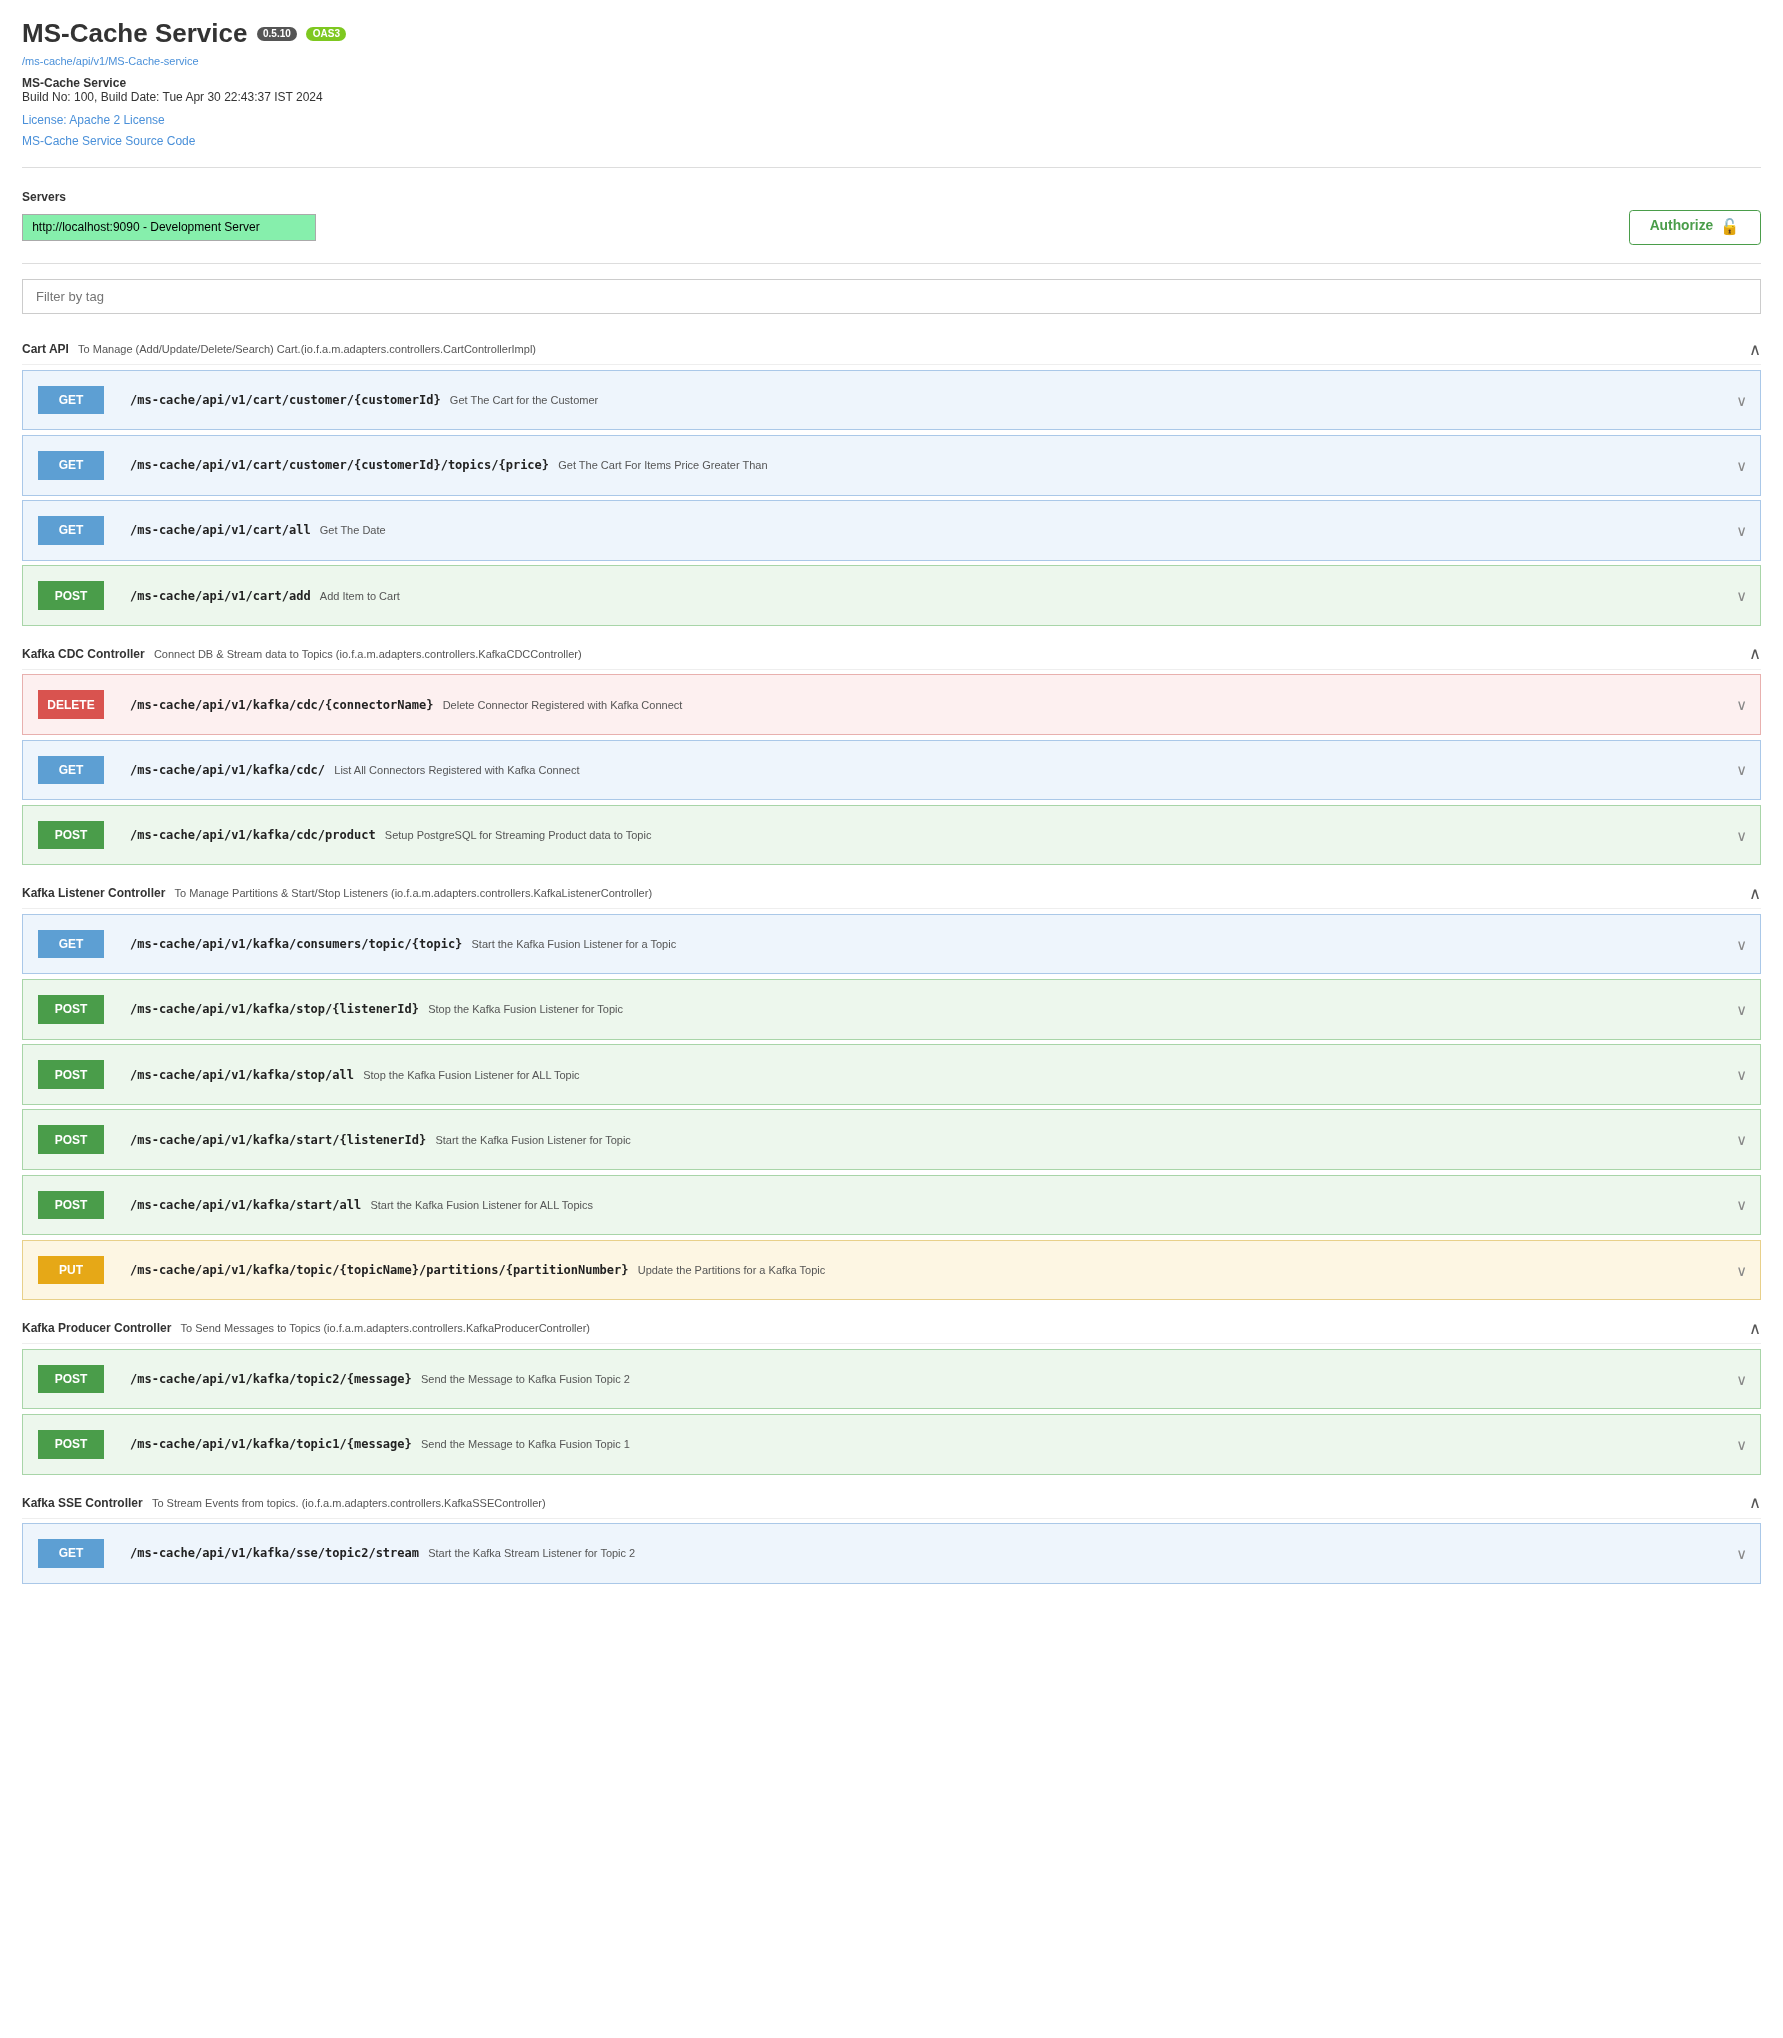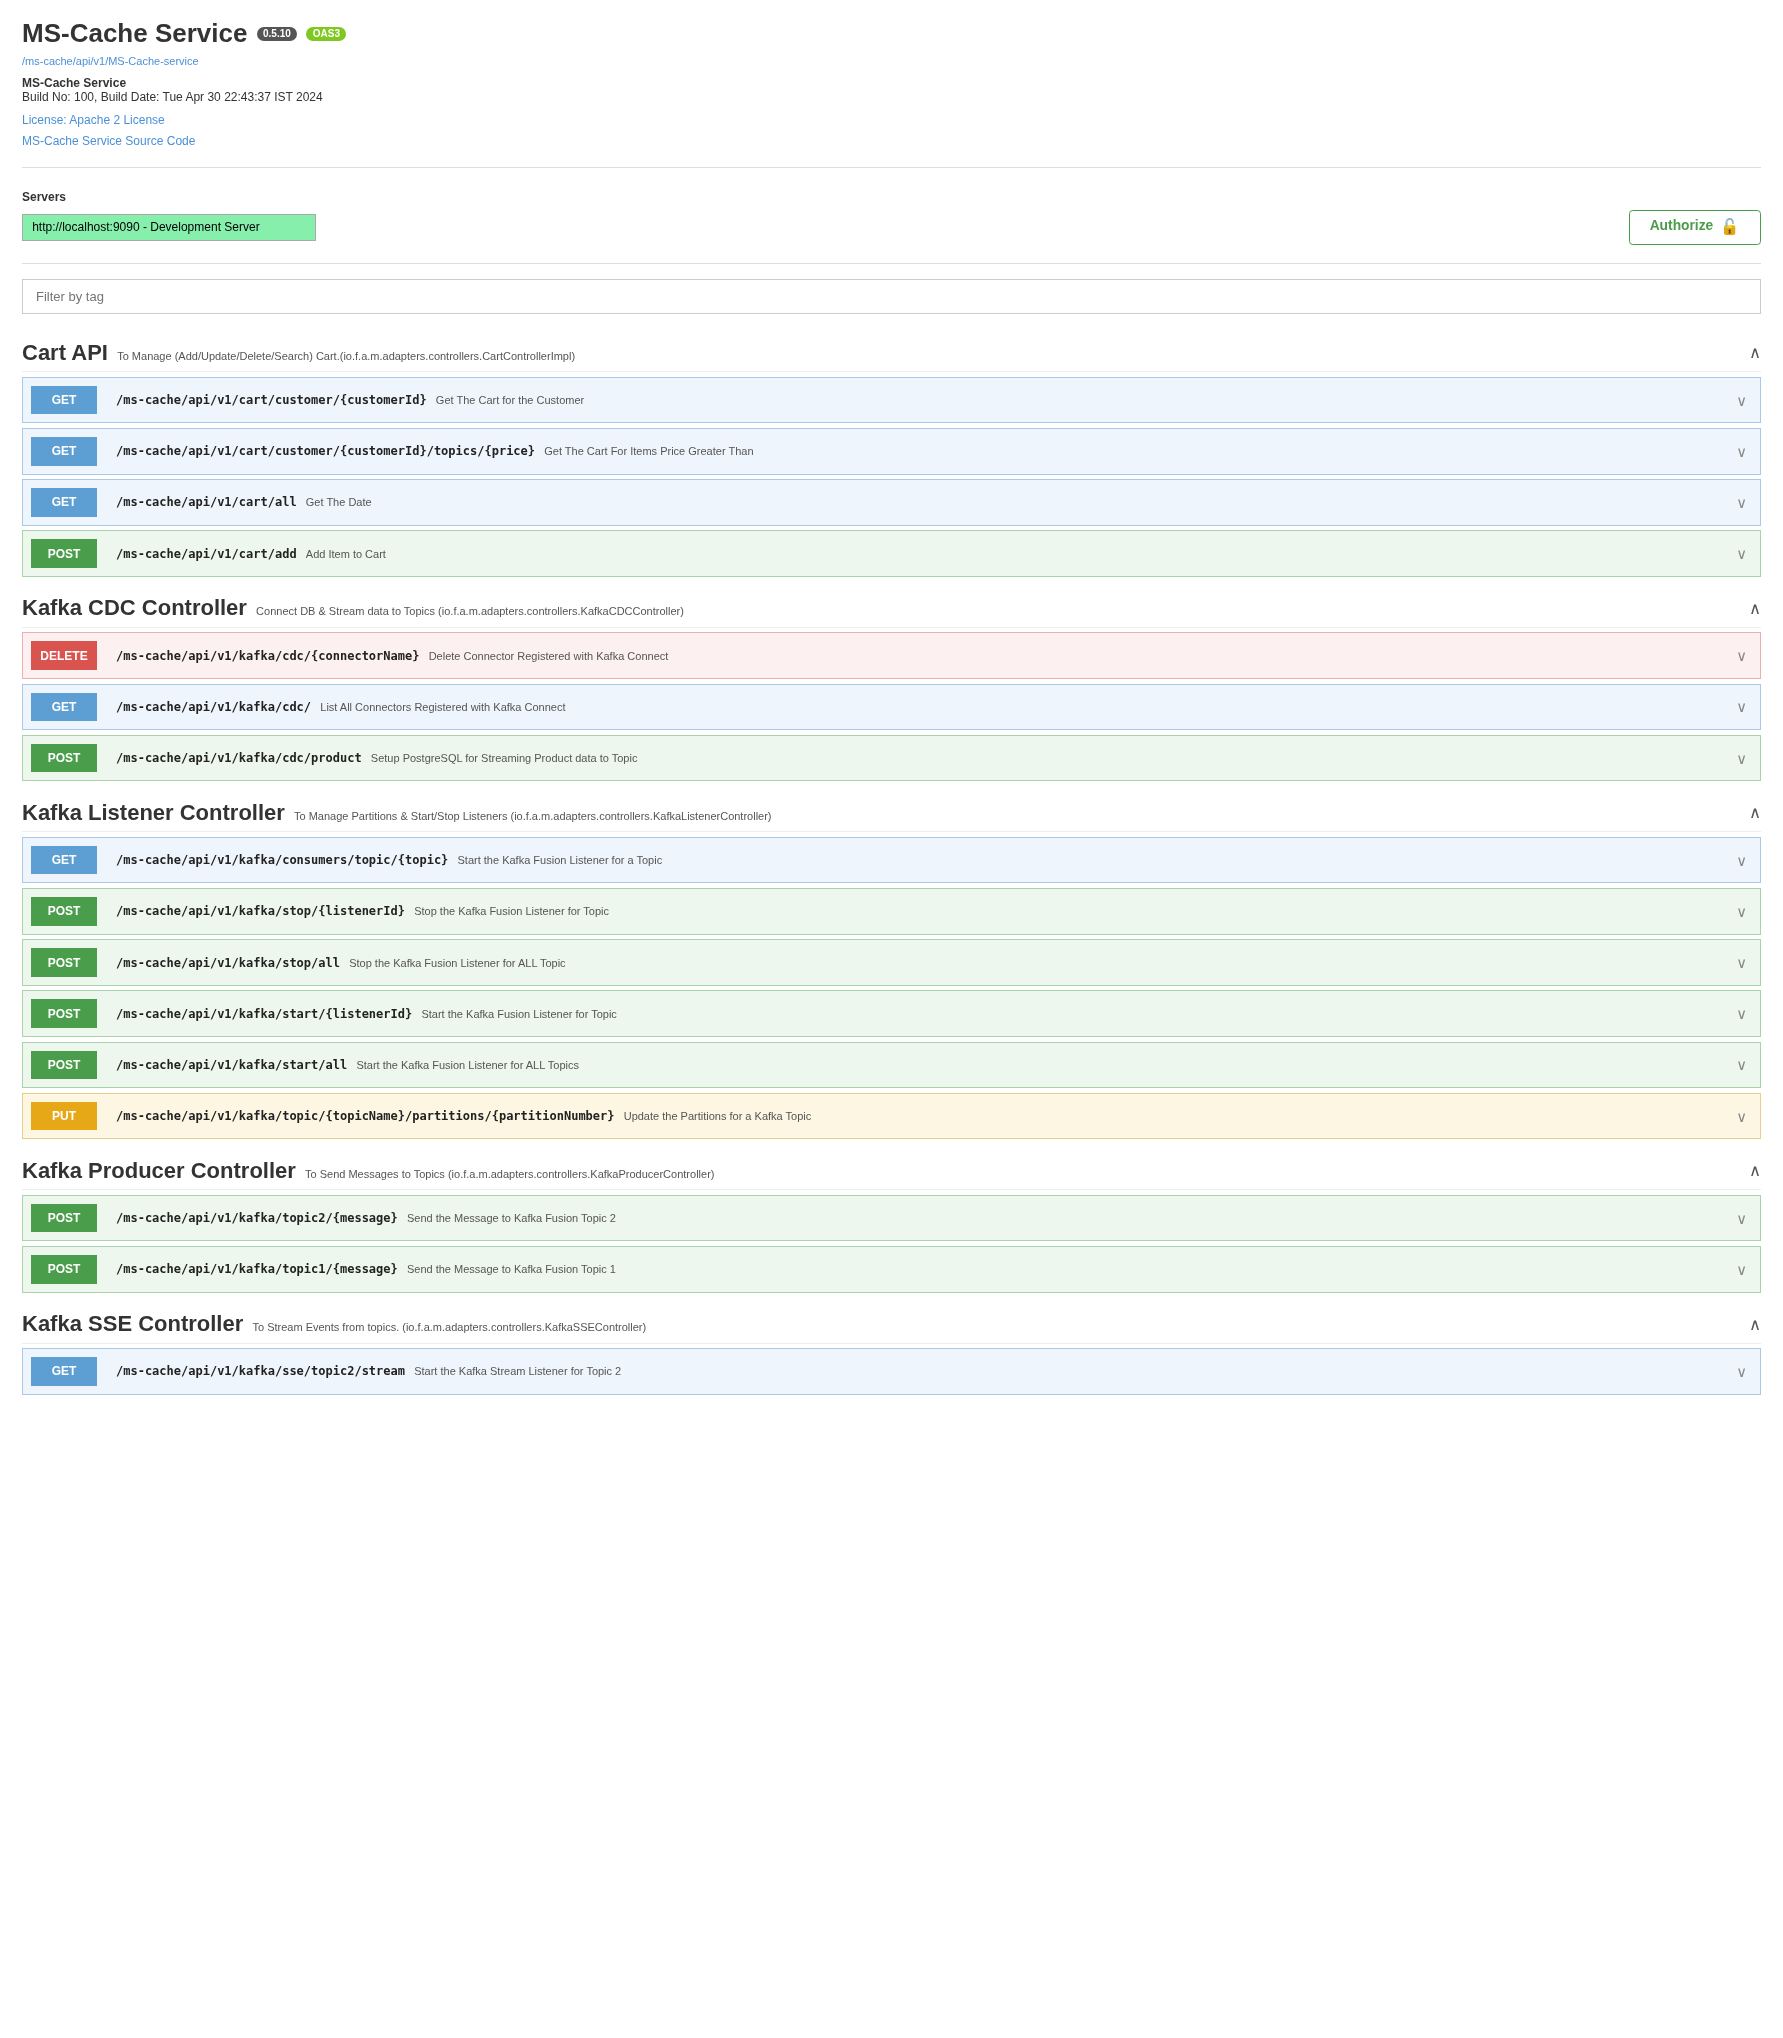--- a/index.html
+++ b/index.html
@@ -22,27 +22,27 @@
     .authorize-btn { border: 1.8px solid #4a9d4a; color: #4a9d4a; background: #fff; padding: 7.3px 20px; font-size: 13.8px; font-weight: bold; cursor: pointer; display: flex; align-items: flex-start; gap: 7.3px; border-radius: 3.7px; }
     .lock-icon { font-size: 15.6px; }
 
     .divider { border: none; border-top: 0.9px solid #ddd; margin: 14.7px 0; }
 
     .filter-bar { border: 0.9px solid #ccc; padding: 9.2px 13px; font-size: 13px; color: #404040; width: 100%; margin-bottom: 16.5px; }
 
     .section { margin-bottom: 9.2px; }
     .section-header { display: flex; align-items: center; justify-content: space-between; padding: 9.2px 0 5.5px 0; border-bottom: 0.9px solid #eee; }
     .section-title { display: flex; align-items: baseline; gap: 9.2px; }
-    .section-title h2 { font-size: 22px; font-weight: bold; text-align: center; }
+    .section-title h2 { font-size: 12px; font-weight: bold; text-align: center; }
     .section-desc { font-size: 11px; color: #555; }
     .chevron { font-size: 16.5px; color: #555; cursor: pointer; }
 
     .endpoint-row { display: flex; align-items: center; border: 0.9px solid #ddd; margin: 4.6px 0; padding: 0; background: #fff; cursor: pointer; }
 
-    .method-badge { min-width: 66px; padding: 7.3px 0; text-align: center; font-size: 12px; font-weight: bold; color: #fff; margin: 8px; }
+    .method-badge { min-width: 66px; padding: 7.3px 0; text-align: center; font-size: 12px; font-weight: bold; color: #fff; margin: 15px; }
     .method-get { background: #5d9fd3; }
     .method-post { background: #4a9d4a; }
     .method-delete { background: #d9534f; }
     .method-put { background: #e6a817; }
 
     .endpoint-path { font-family: monospace; font-size: 12px; font-weight: bold; color: #222; padding: 7.3px 11px; flex: 1; display: flex; align-items: center; gap: 9.2px; }
     .endpoint-summary { font-size: 11px; color: #555; font-family: sans-serif; font-weight: normal; }
     .endpoint-chevron { padding: 7.3px 13px; font-size: 14.7px; color: #888; }
 
     .endpoint-row.get-row { background: #eef5fc; border-color: #aac8e8; }

